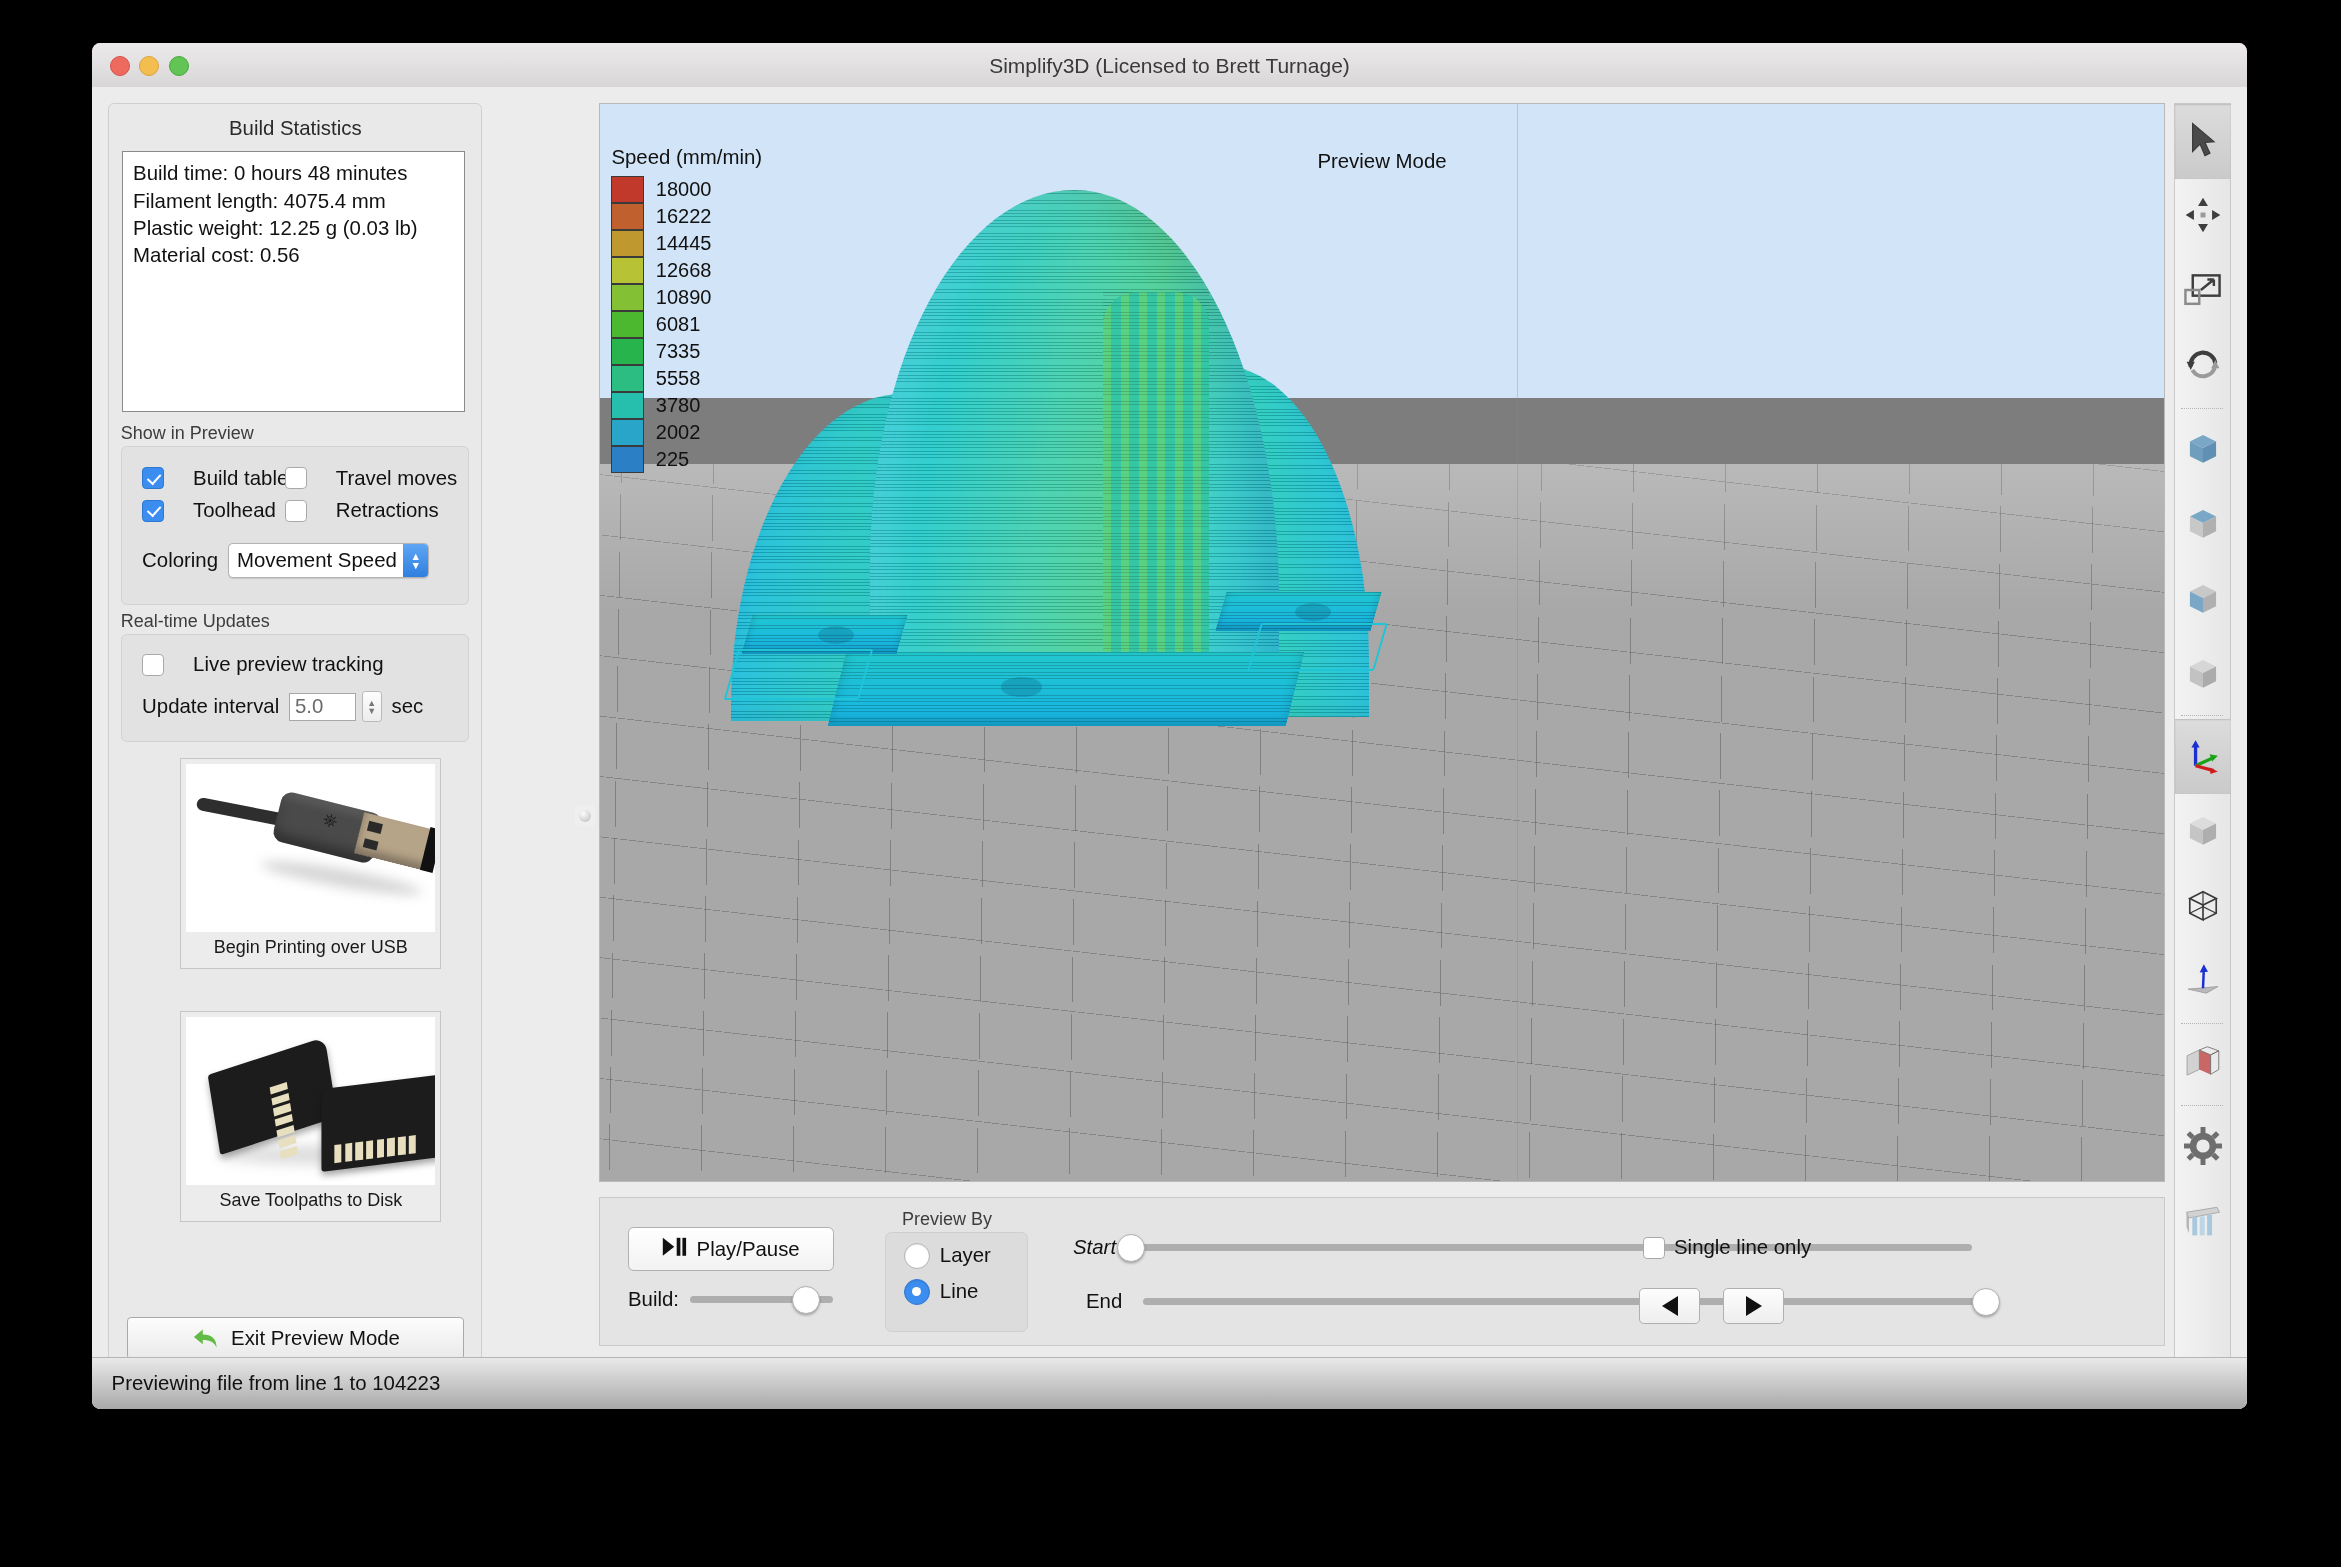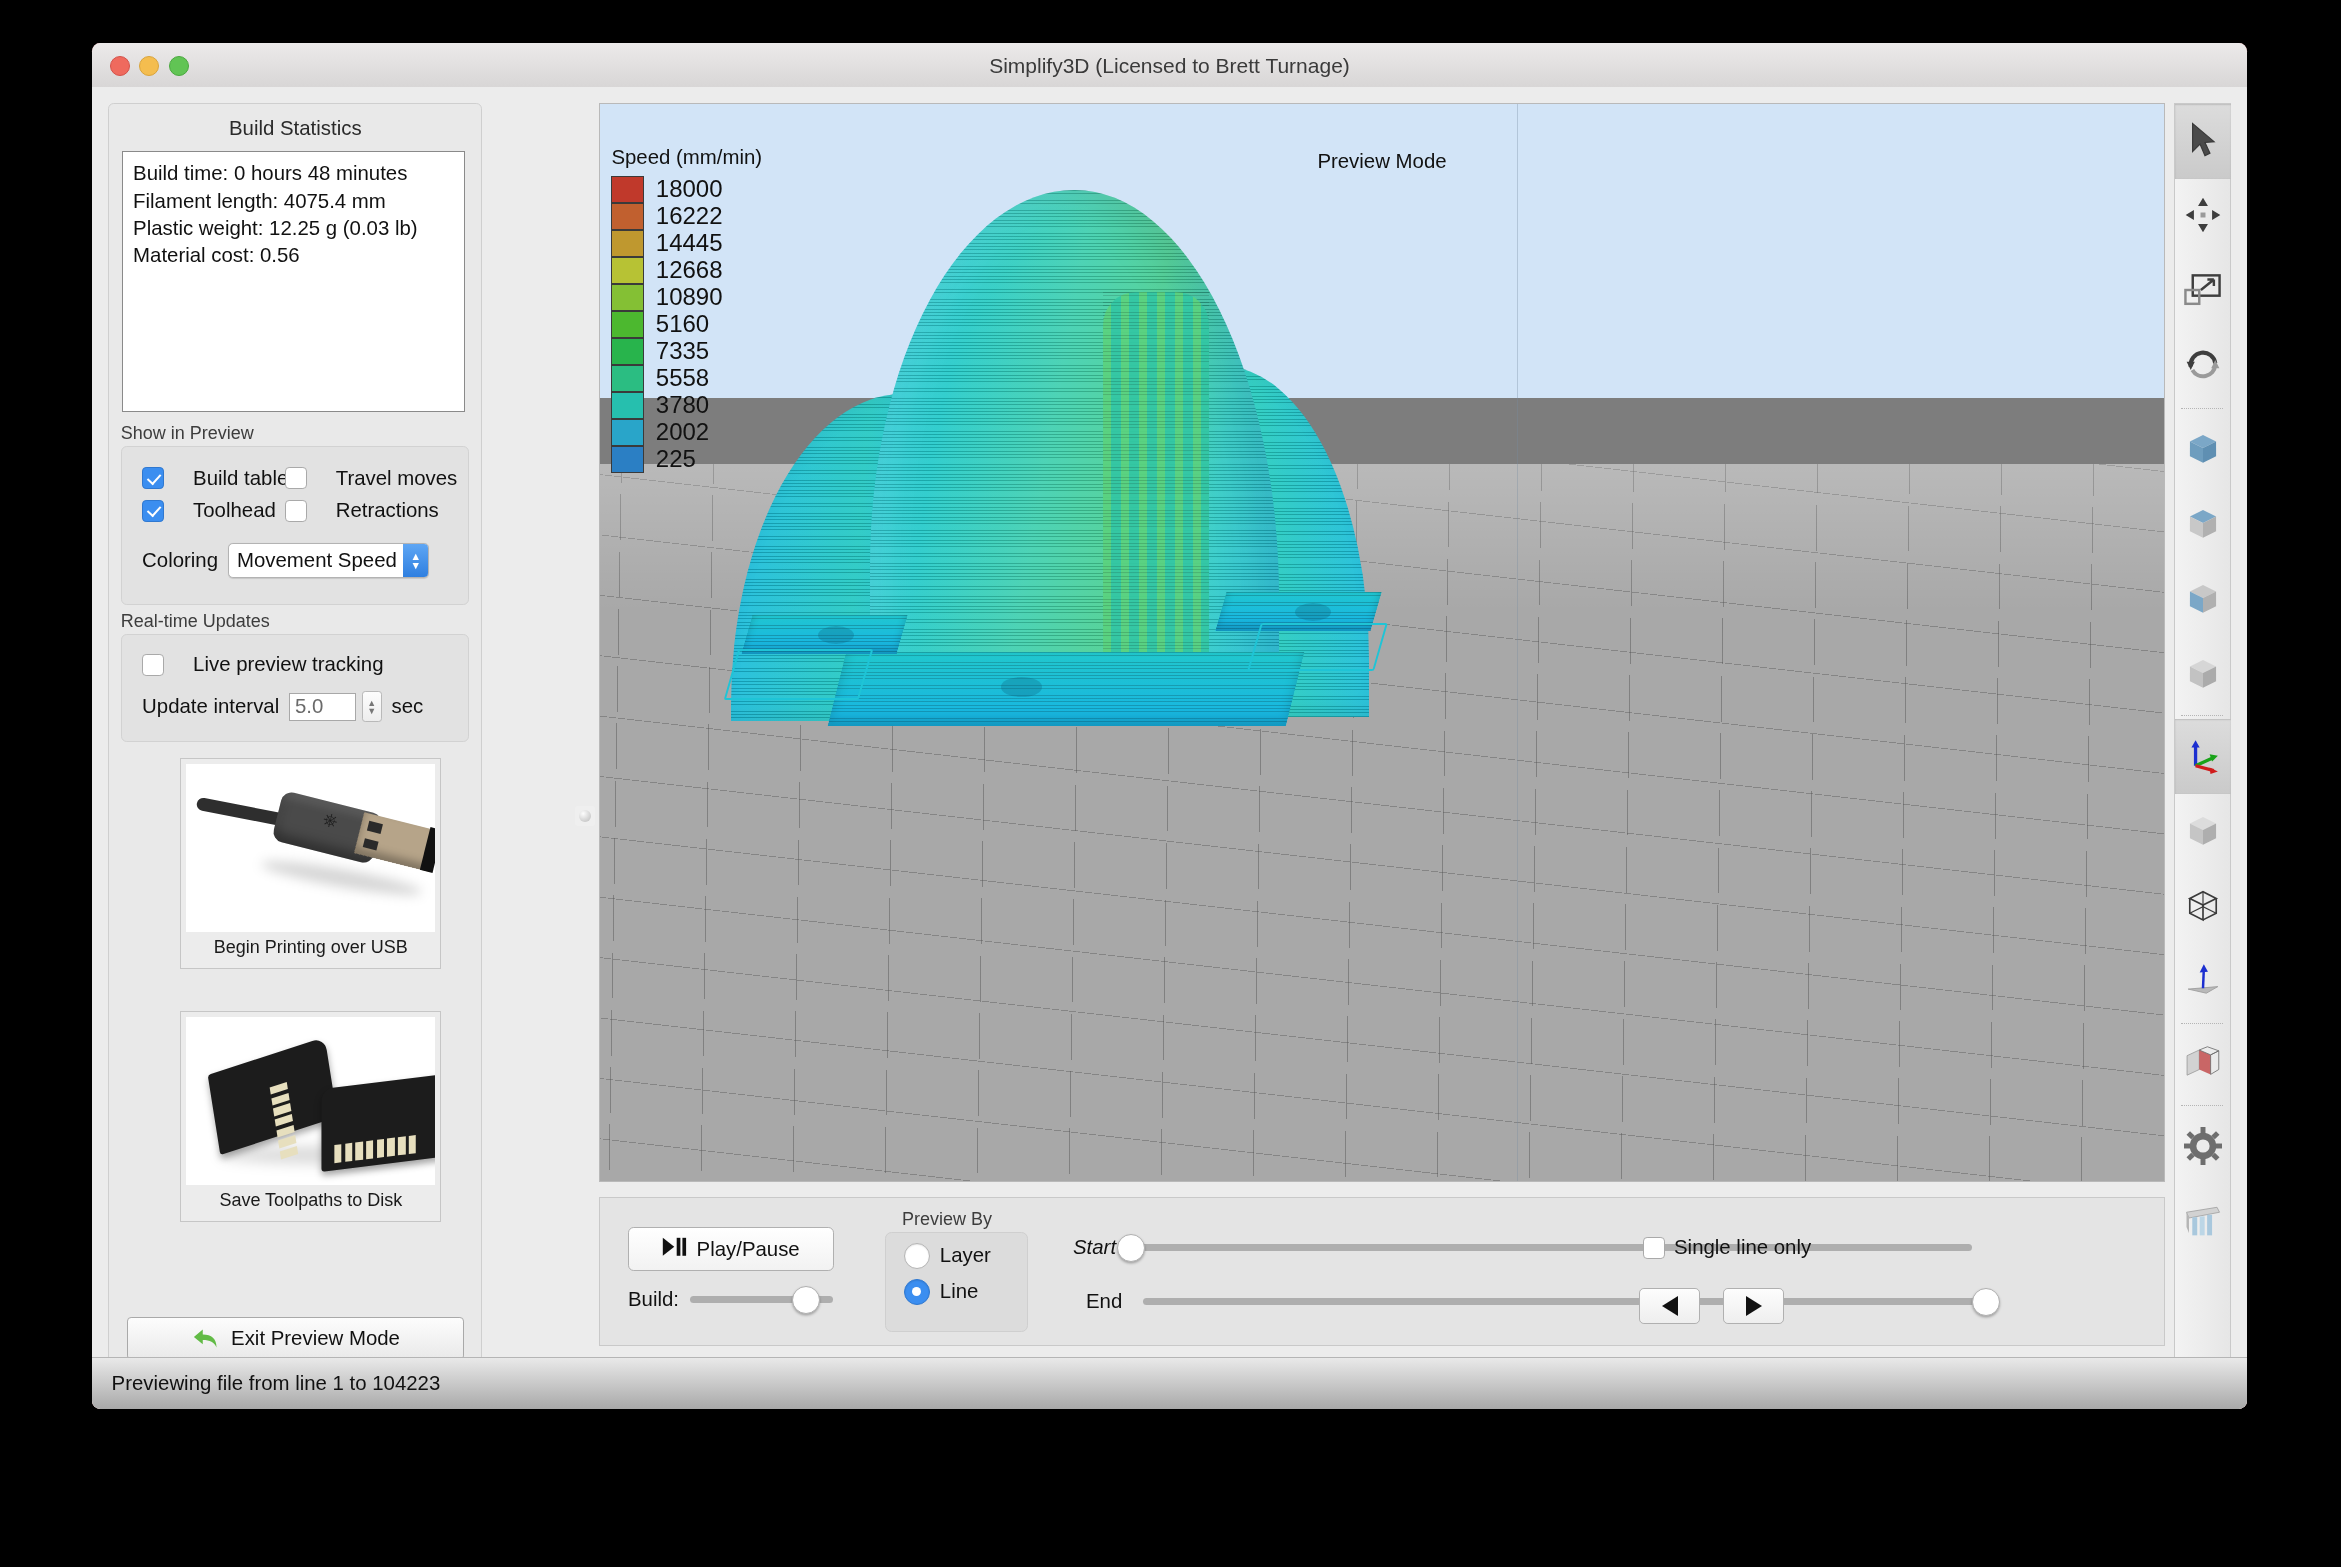--- a/index.html
+++ b/index.html
@@ -98,21 +98,21 @@
   #viewport{position:absolute;left:507px;top:16.3px;right:82px;height:1079px;
      background:#d2e4f7;border:0.8px solid #b9b9b9;box-sizing:border-box;overflow:hidden;}
   #seam{position:absolute;left:917px;top:0;bottom:0;width:0.8px;background:rgba(120,140,160,.35);}
   #pm-label{position:absolute;left:0;right:0;top:46px;text-align:center;font-size:20.4px;color:#111;}
 
   
   #legend{position:absolute;left:11.4px;top:42px;}
   #legend .lg-title{font-size:20.4px;color:#111;margin-bottom:6.5px;}
   .lg-row{display:flex;align-items:center;height:27px;}
   .lg-sw{width:33px;height:27px;border:0.8px solid #3a3a3a;box-sizing:border-box;}
-  .lg-val{font-size:24px;color:#111;margin-left:11.4px;}
+  .lg-val{font-size:20px;color:#111;margin-left:11.4px;}
 
   
   #plate-far{position:absolute;left:0;right:0;top:294px;height:90px;background:#7d7d7d;}
   #plate{position:absolute;left:-163px;right:-163px;top:360px;bottom:0;background:#a8a8a8;}
   #plate:before{content:"";position:absolute;inset:0;
     background:
       repeating-linear-gradient(91deg,rgba(80,80,80,.45) 0 0.8px,transparent 0.8px 92px),
       repeating-linear-gradient(6.5deg,rgba(80,80,80,.40) 0 0.8px,transparent 0.8px 60px);}
   #plate-gloss{position:absolute;left:0;right:0;top:360px;height:147px;
     background:linear-gradient(180deg,rgba(255,255,255,.20),rgba(255,255,255,0));}
@@ -368,21 +368,21 @@
         <div class="lg-row">
             <span class="lg-sw" style="background:#b7c234"></span>
             <span class="lg-val">12668</span>
           </div>
         <div class="lg-row">
             <span class="lg-sw" style="background:#84c034"></span>
             <span class="lg-val">10890</span>
           </div>
         <div class="lg-row">
             <span class="lg-sw" style="background:#4cb82f"></span>
-            <span class="lg-val">5160</span>
+            <span class="lg-val">6081</span>
           </div>
         <div class="lg-row">
             <span class="lg-sw" style="background:#28b44c"></span>
             <span class="lg-val">7335</span>
           </div>
         <div class="lg-row">
             <span class="lg-sw" style="background:#2bbd82"></span>
             <span class="lg-val">5558</span>
           </div>
         <div class="lg-row">

